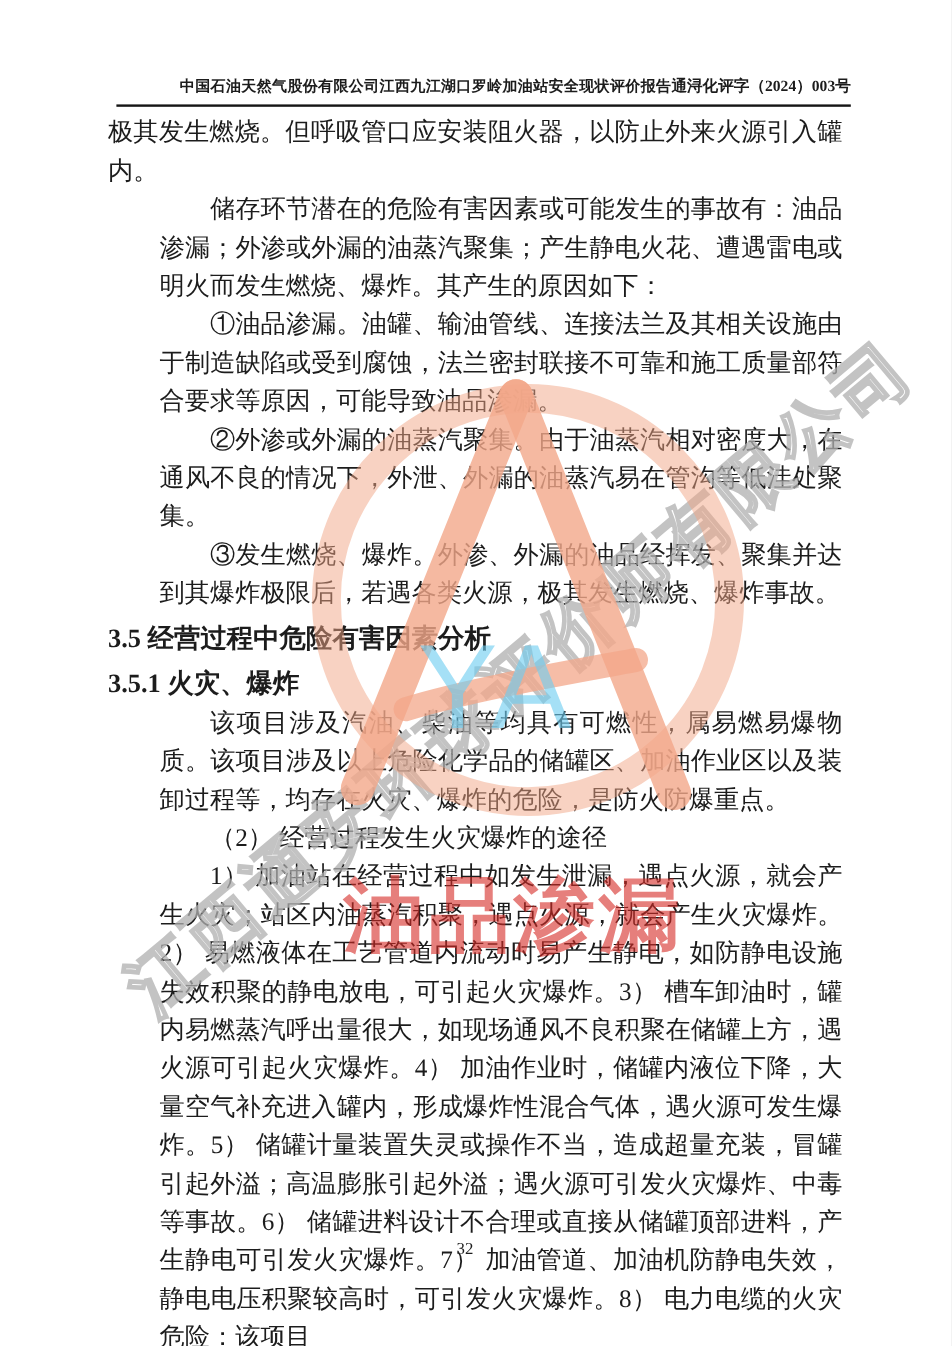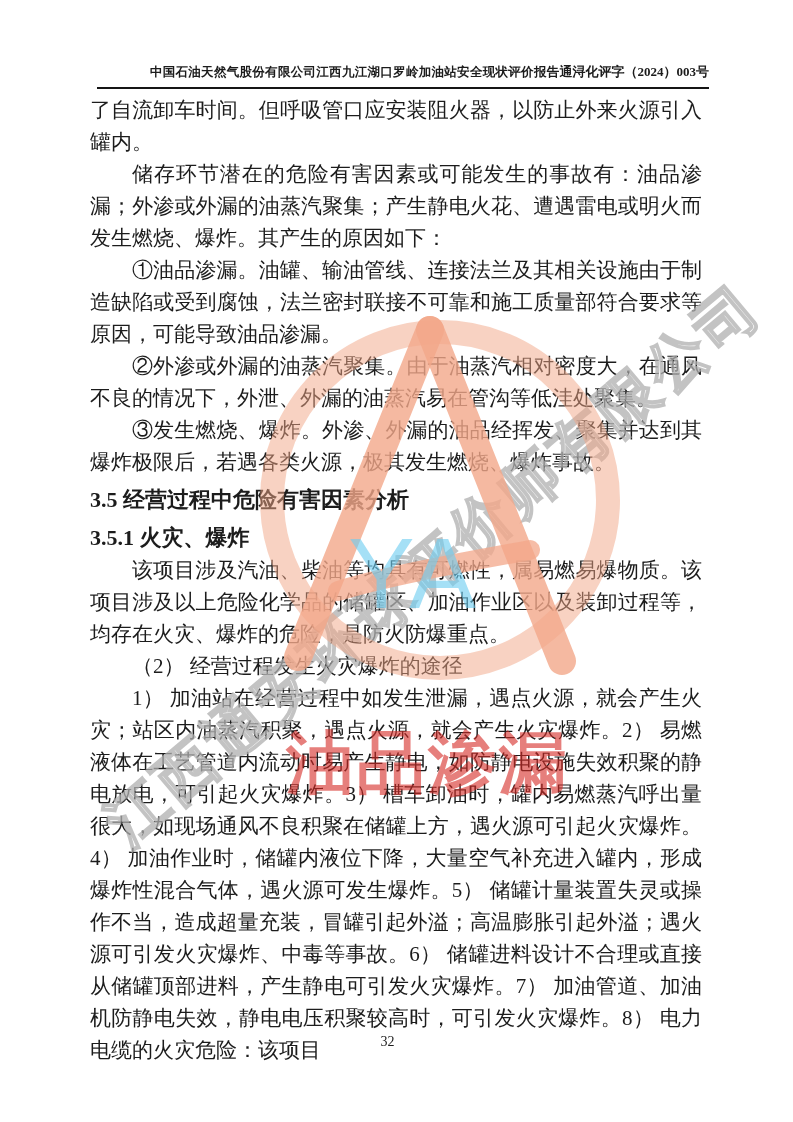--- a/index.html
+++ b/index.html
@@ -22,21 +22,21 @@
     position:absolute;left:97px;top:87px;width:612px;height:2px;background:#151515;
   }
   
   .content{
     position:absolute;left:90px;top:94px;width:612px;
   }
   .content p{
     margin:0;font-size:21px;line-height:32px;
     text-align:justify;
   }
-  .content p.ind{text-indent:2em;}
+  .content p.ind{text-indent:2em;margin-left:43px;}
   .content .h1,.content .h2{
     font-size:22px;font-weight:bold;line-height:33px;margin:5px 0 0 0;
   }
   
   .pageno{
     position:absolute;left:0;top:1034px;width:775px;
     text-align:center;font-size:14px;
   }
   
   .wm{position:absolute;left:0;top:0;width:793px;height:1122px;pointer-events:none;}
@@ -66,21 +66,21 @@
 
 <div class="page">
 
   <div class="hdr">
     <span class="hdr-left">中国石油天然气股份有限公司江西九江湖口罗岭加油站安全现状评价报告</span>
     <span class="hdr-right">通浔化评字（2024）003号</span>
   </div>
   <div class="hdr-rule"></div>
 
   <div class="content">
-    <p>了自流卸车时间。但呼吸管口应安装阻火器，以防止外来火源引入罐内。</p>
+    <p>极其发生燃烧。但呼吸管口应安装阻火器，以防止外来火源引入罐内。</p>
     <p class="ind">储存环节潜在的危险有害因素或可能发生的事故有：油品渗漏；外渗或外漏的油蒸汽聚集；产生静电火花、遭遇雷电或明火而发生燃烧、爆炸。其产生的原因如下：</p>
     <p class="ind">①油品渗漏。油罐、输油管线、连接法兰及其相关设施由于制造缺陷或受到腐蚀，法兰密封联接不可靠和施工质量部符合要求等原因，可能导致油品渗漏。</p>
     <p class="ind">②外渗或外漏的油蒸汽聚集。由于油蒸汽相对密度大，在通风不良的情况下，外泄、外漏的油蒸汽易在管沟等低洼处聚集。</p>
     <p class="ind">③发生燃烧、爆炸。外渗、外漏的油品经挥发、聚集并达到其爆炸极限后，若遇各类火源，极其发生燃烧、爆炸事故。</p>
     <p class="h1">3.5 经营过程中危险有害因素分析</p>
     <p class="h2">3.5.1 火灾、爆炸</p>
     <p class="ind">该项目涉及汽油、柴油等均具有可燃性，属易燃易爆物质。该项目涉及以上危险化学品的储罐区、加油作业区以及装卸过程等，均存在火灾、爆炸的危险，是防火防爆重点。</p>
     <p class="ind">（2） 经营过程发生火灾爆炸的途径</p>
     <p class="ind">1） 加油站在经营过程中如发生泄漏，遇点火源，就会产生火灾；站区内油蒸汽积聚，遇点火源，就会产生火灾爆炸。2） 易燃液体在工艺管道内流动时易产生静电，如防静电设施失效积聚的静电放电，可引起火灾爆炸。3） 槽车卸油时，罐内易燃蒸汽呼出量很大，如现场通风不良积聚在储罐上方，遇火源可引起火灾爆炸。4） 加油作业时，储罐内液位下降，大量空气补充进入罐内，形成爆炸性混合气体，遇火源可发生爆炸。5） 储罐计量装置失灵或操作不当，造成超量充装，冒罐引起外溢；高温膨胀引起外溢；遇火源可引发火灾爆炸、中毒等事故。6） 储罐进料设计不合理或直接从储罐顶部进料，产生静电可引发火灾爆炸。7） 加油管道、加油机防静电失效，静电电压积聚较高时，可引发火灾爆炸。8） 电力电缆的火灾危险：该项目</p>
   </div>

